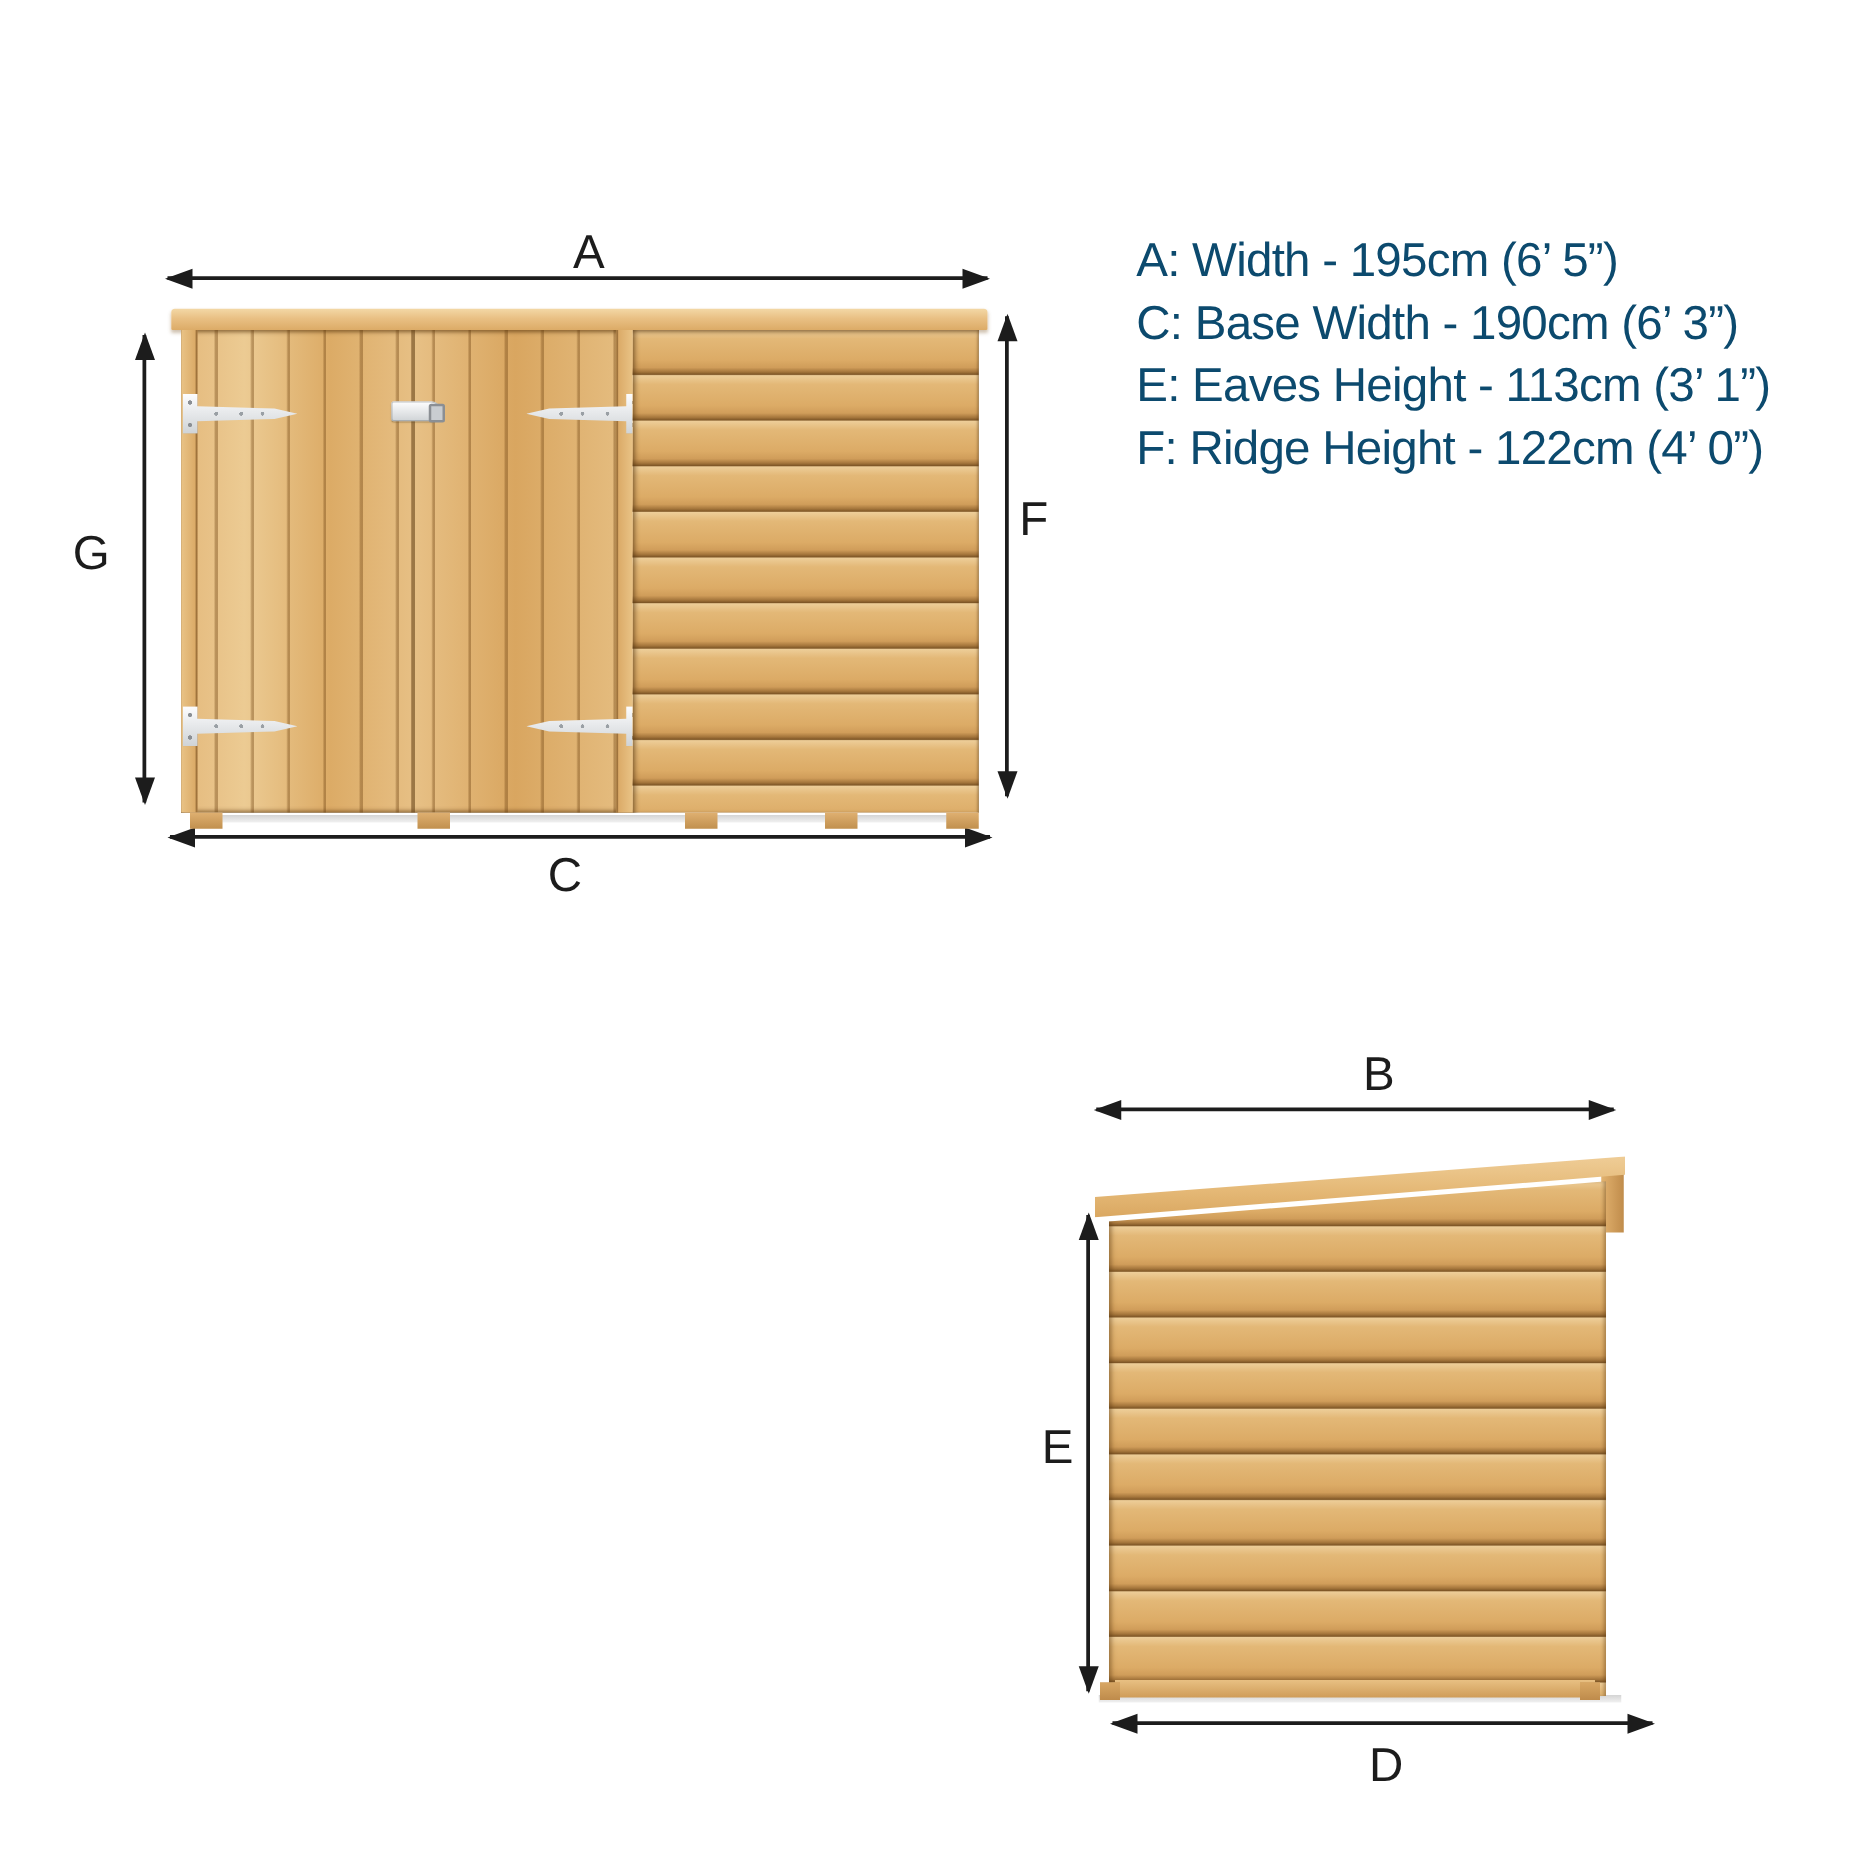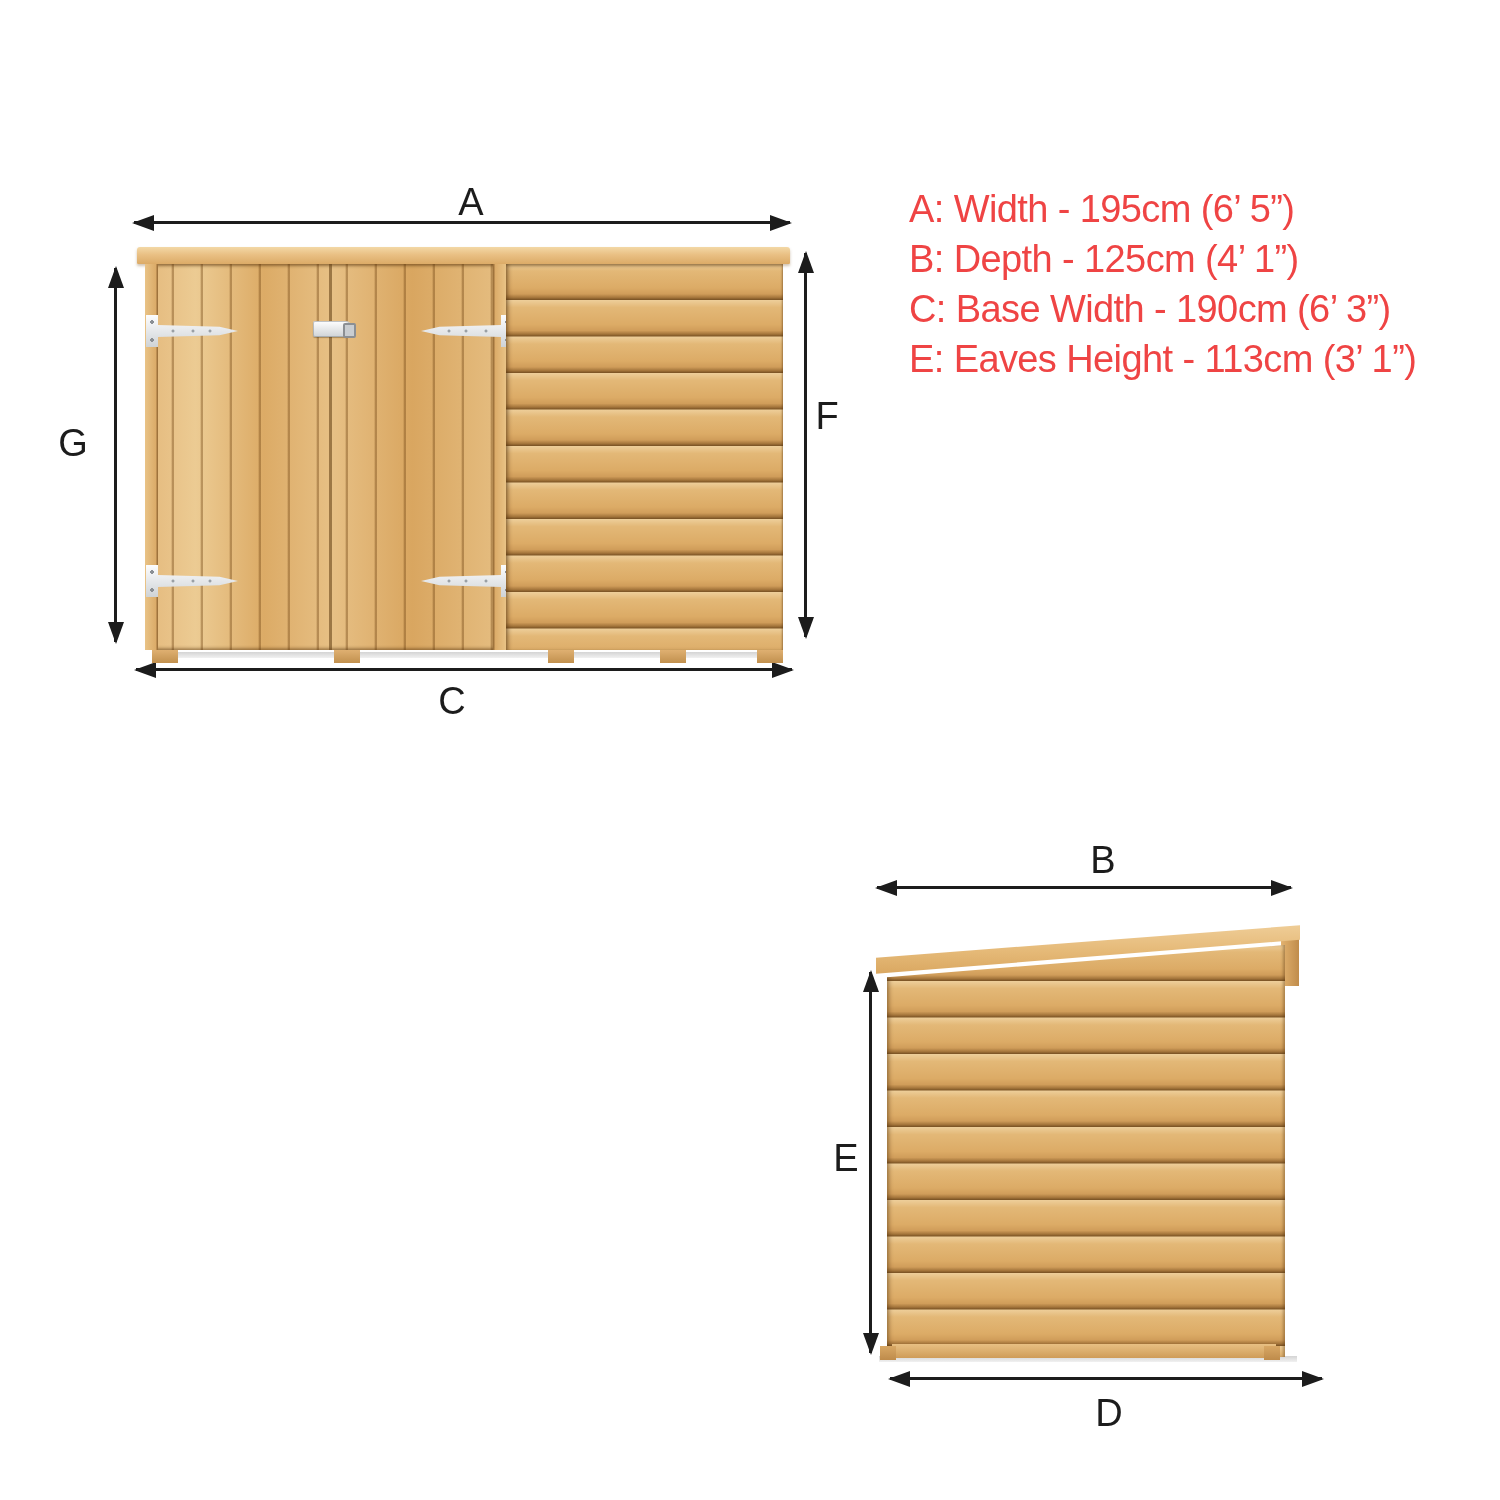--- a/index.html
+++ b/index.html
@@ -19,21 +19,21 @@
   .arr-h::after  { right:-2px; top:50%; transform:translateY(-50%); border-width:8px 0 8px 22px; border-left-color:var(--ink,#1c1c1c); }
   .arr-v::before { top:-2px;    left:50%; transform:translateX(-50%); border-width:0 8px 22px 8px; border-bottom-color:var(--ink,#1c1c1c); }
   .arr-v::after  { bottom:-2px; left:50%; transform:translateX(-50%); border-width:22px 8px 0 8px; border-top-color:var(--ink,#1c1c1c); }
 
   .dim-letter {
     position:absolute; font-size:38px; line-height:1; color:var(--ink,#1c1c1c);
     transform:translateX(-50%); white-space:nowrap;
   }
 
   
-  .dim-key { position:absolute; left:909px; top:184px; font-size:38px; line-height:50px; letter-spacing:-0.6px; color:#ef4444; }
+  .dim-key { position:absolute; left:909px; top:184px; font-size:38px; line-height:50px; letter-spacing:-0.6px; color:#0c4a6e; }
   .dim-key .line { white-space:nowrap; }
 
   
   .v-planks {
     background:
       repeating-linear-gradient(90deg, rgba(118,74,24,0) 0px, rgba(118,74,24,0) 26px, rgba(118,74,24,0.42) 27.5px, rgba(118,74,24,0.42) 29px),
       linear-gradient(90deg,#e4b97c 0%,#eccb93 14%,#dcab66 33%,#e7c085 52%,#d9a660 74%,#e6bf83 100%);
   }
   .h-planks {
     background:
@@ -158,23 +158,23 @@
         <div class="foot" style="left:189px; top:386px;"></div>
         <div class="foot" style="left:403px; top:386px;"></div>
         <div class="foot" style="left:515px; top:386px;"></div>
         <div class="foot" style="left:612px; top:386px;"></div>
       </div>
     </div>
   </section>
 
   <section class="dim-key">
     <div class="line">A: Width - 195cm (6’ 5”)</div>
-    <div class="line">B: Depth - 125cm (4’ 1”)</div>
     <div class="line">C: Base Width - 190cm (6’ 3”)</div>
     <div class="line">E: Eaves Height - 113cm (3’ 1”)</div>
+    <div class="line">F: Ridge Height - 122cm (4’ 0”)</div>
   </section>
 
   <section>
 
     <div class="dim-letter" style="left:1103px; top:841px;">B</div>
     <div class="arr arr-h abs" style="left:877px; top:886px; width:414px;"></div>
 
     <div class="dim-letter" style="left:846px; top:1139px;">E</div>
     <div class="arr arr-v abs" style="left:869px; top:972px; height:381px;"></div>
 

